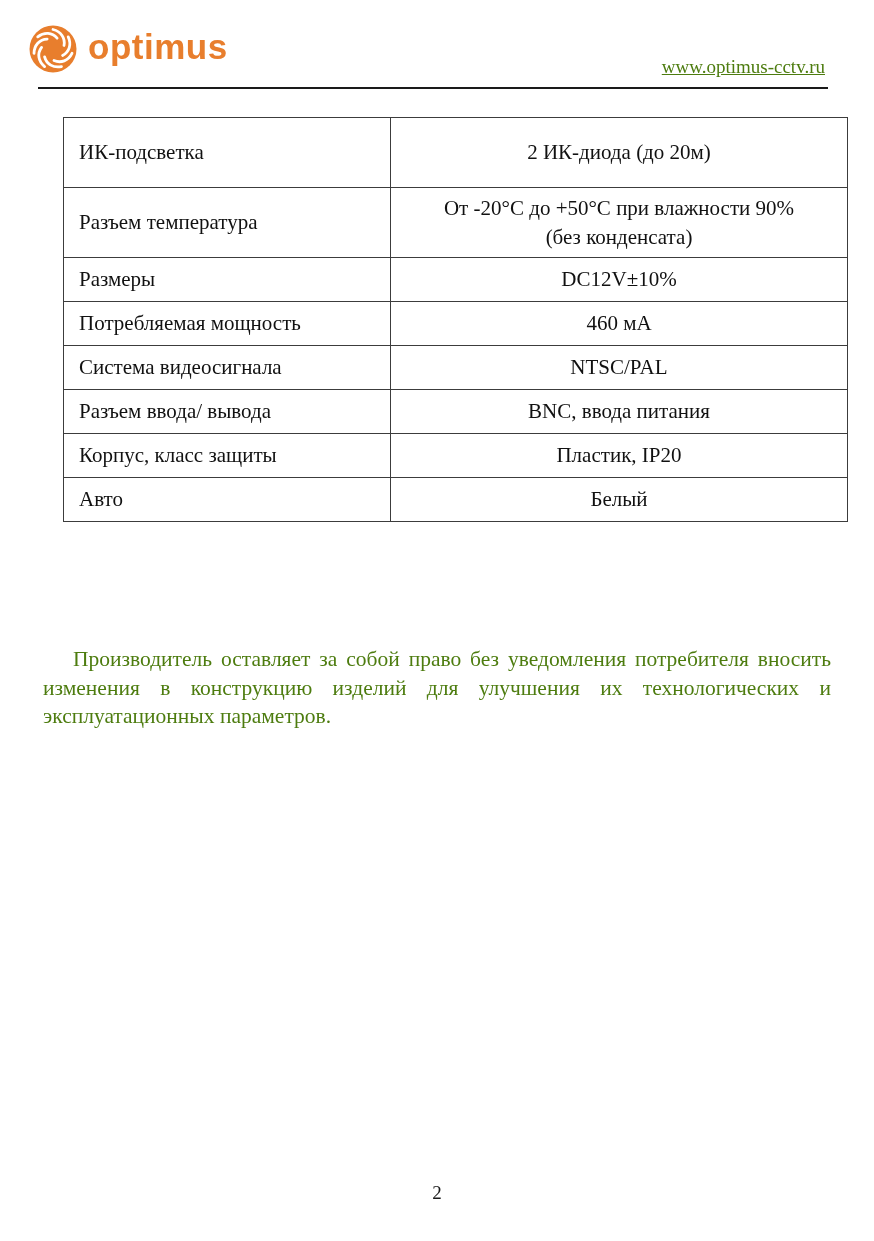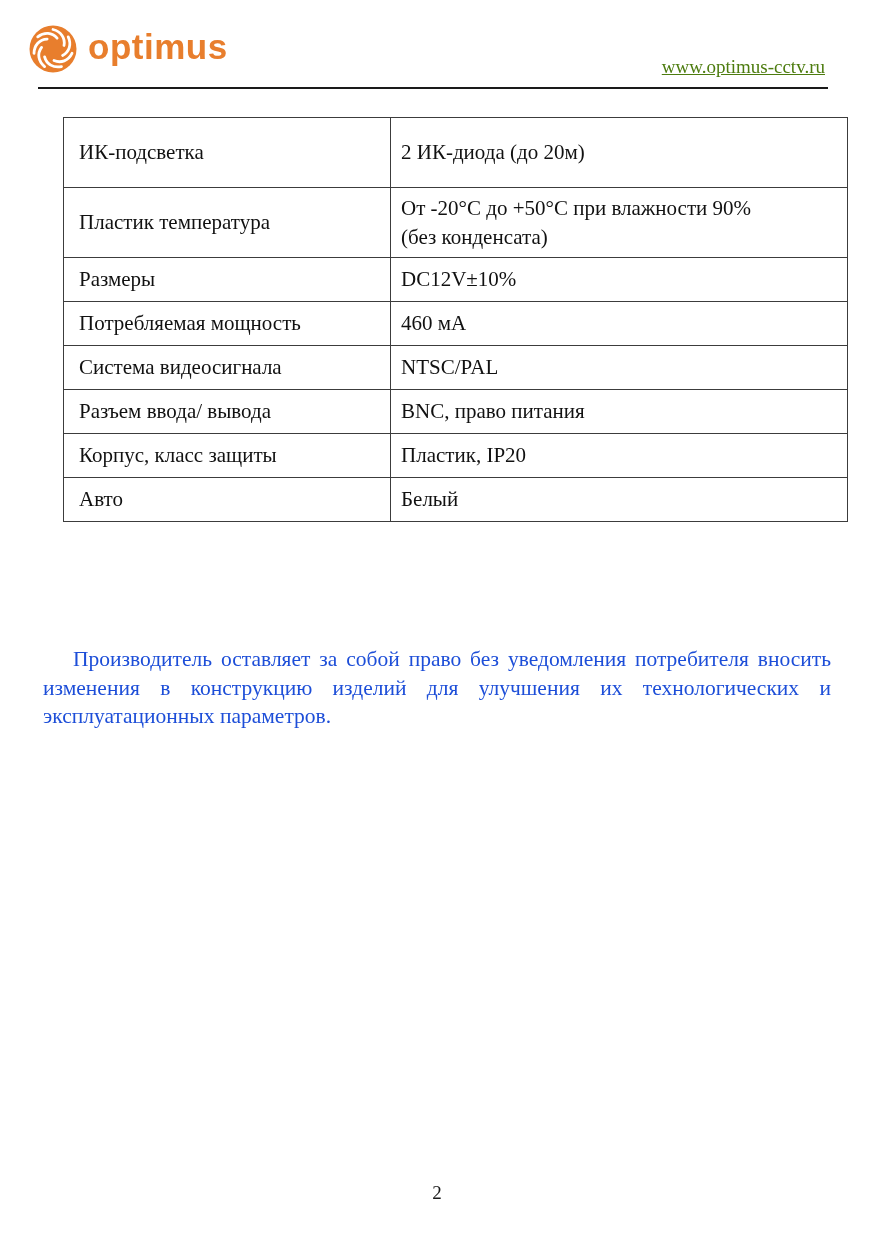--- a/index.html
+++ b/index.html
@@ -70,38 +70,39 @@
     border: 1.5px solid #3c3c3c;
     vertical-align: middle;
   }
   .spec-table td.label {
     width: 327px;
     text-align: left;
     padding-left: 15px;
     padding-right: 8px;
   }
   .spec-table td.value {
+    text-align: center;
     white-space: pre-line;
     padding: 2px 10px;
     line-height: 1.35;
   }
   .spec-table tr.tall td { height: 70px; }
   .spec-table tr.normal td { height: 44px; }
 
   
   .note {
     position: absolute;
     left: 43px;
     top: 645px;
     width: 788px;
     font-size: 21.5px;
     line-height: 1.33;
     text-align: justify;
     text-indent: 30px;
-    color: #1d4ed8;
+    color: #4d7c0f;
   }
 
   
   .page-number {
     position: absolute;
     top: 1182px;
     left: 0;
     width: 874px;
     text-align: center;
     font-size: 19px;
@@ -133,39 +134,39 @@
   <div class="header-rule"></div>
 </div>
 
 <table class="spec-table">
   <tbody>
     <tr class="tall">
       <td class="label">ИК-подсветка</td>
       <td class="value">2 ИК-диода (до 20м)</td>
     </tr>
     <tr class="tall">
-      <td class="label">Пластик температура</td>
+      <td class="label">Разъем температура</td>
       <td class="value">От -20°С до +50°С при влажности 90%
 (без конденсата)</td>
     </tr>
     <tr class="normal">
       <td class="label">Размеры</td>
       <td class="value">DC12V±10%</td>
     </tr>
     <tr class="normal">
       <td class="label">Потребляемая мощность</td>
       <td class="value">460 мА</td>
     </tr>
     <tr class="normal">
       <td class="label">Система видеосигнала</td>
       <td class="value">NTSC/PAL</td>
     </tr>
     <tr class="normal">
       <td class="label">Разъем ввода/ вывода</td>
-      <td class="value">BNC, право питания</td>
+      <td class="value">BNC, ввода питания</td>
     </tr>
     <tr class="normal">
       <td class="label">Корпус, класс защиты</td>
       <td class="value">Пластик, IP20</td>
     </tr>
     <tr class="normal">
       <td class="label">Авто</td>
       <td class="value">Белый</td>
     </tr>
   </tbody>

